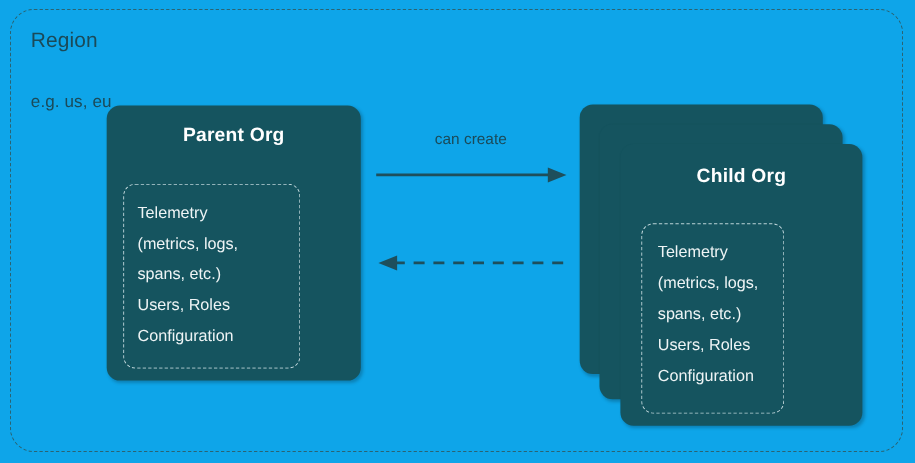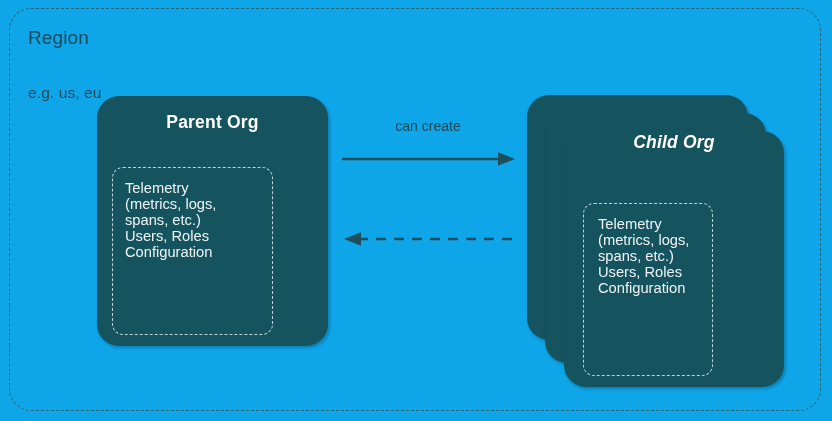--- a/index.html
+++ b/index.html
@@ -46,21 +46,21 @@
     color: #1b4a58;
     letter-spacing: 0.1px;
     white-space: nowrap;
     margin-top: 32px;
   }
 
   
   .card {
     position: absolute;
     background: #15545f;
-    border-radius: 22px;
+    border-radius: 12px;
     box-sizing: border-box;
   }
   .card-shadow {
     box-shadow: 1.5px 2px 3px rgba(0,0,0,0.22);
   }
   .card-title {
     position: absolute;
     left: 0;
     right: 0;
     text-align: center;
@@ -72,21 +72,21 @@
   .inner-dashed {
     position: absolute;
     box-sizing: border-box;
     border: 1.4px dashed #bcd3d8;
     border-radius: 11px;
   }
   .inner-text {
     position: absolute;
     color: #eef4f5;
     font-size: 14.7px;
-    line-height: 16px;
+    line-height: 28px;
     white-space: pre-line;
   }
 
   
   #parent-card {
     left: 97px;
     top: 96px;
     width: 231px;
     height: 250px;
   }
@@ -114,21 +114,21 @@
     top: 113px;
     width: 221px;
     height: 250px;
   }
   #child-front {
     left: 564px;
     top: 131px;
     width: 220px;
     height: 256px;
   }
-  #child-front .card-title { top: 1px; font-style: italic; }
+  #child-front .card-title { top: 18px; }
   #child-front .inner-dashed {
     left: 19px;
     top: 72px;
     width: 130px;
     height: 173px;
   }
   #child-front .inner-text {
     left: 34px;
     top: 85px;
   }

